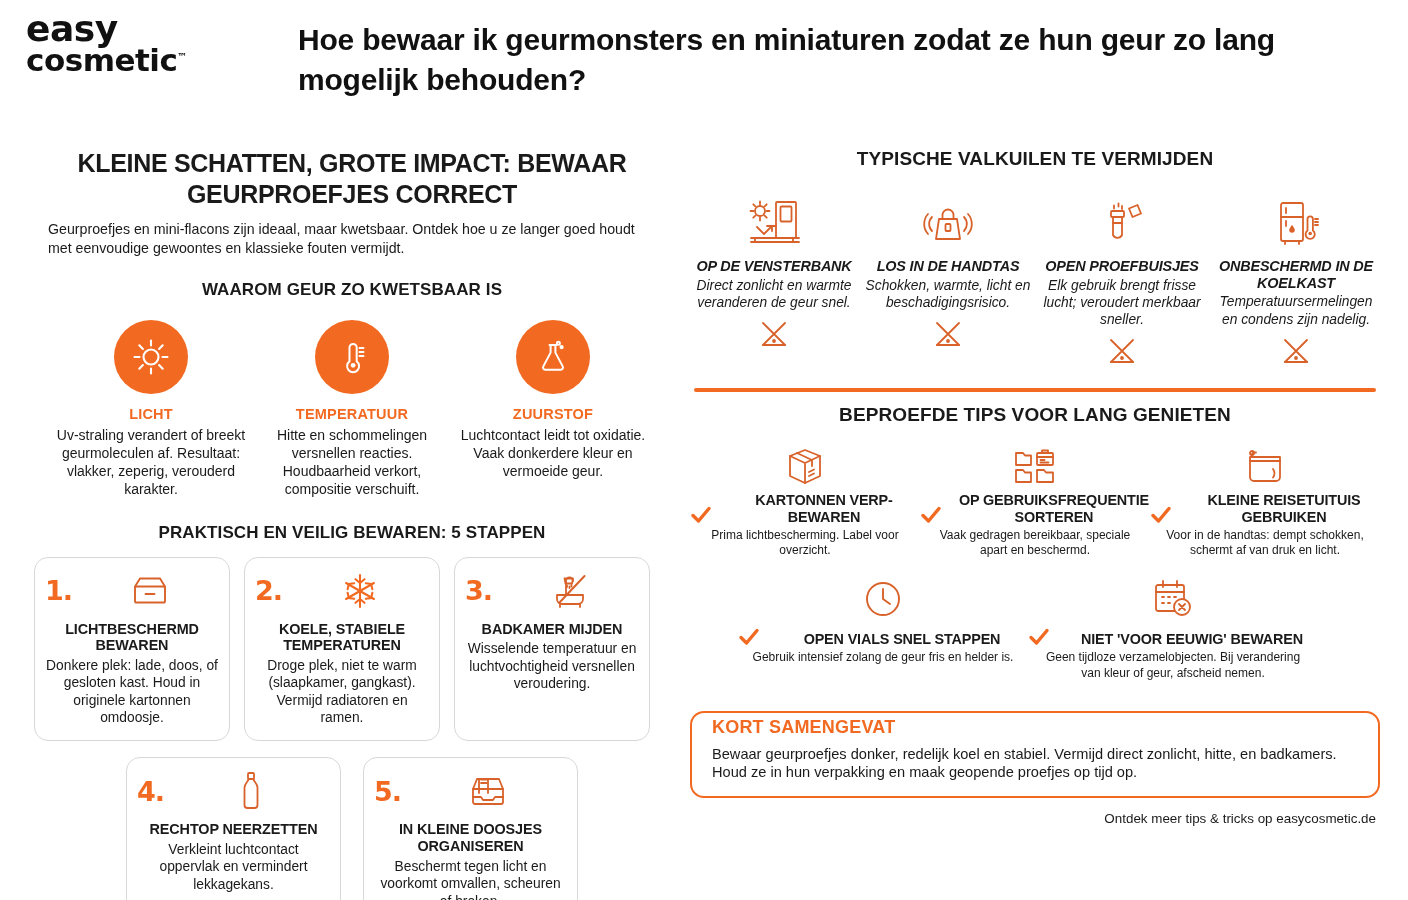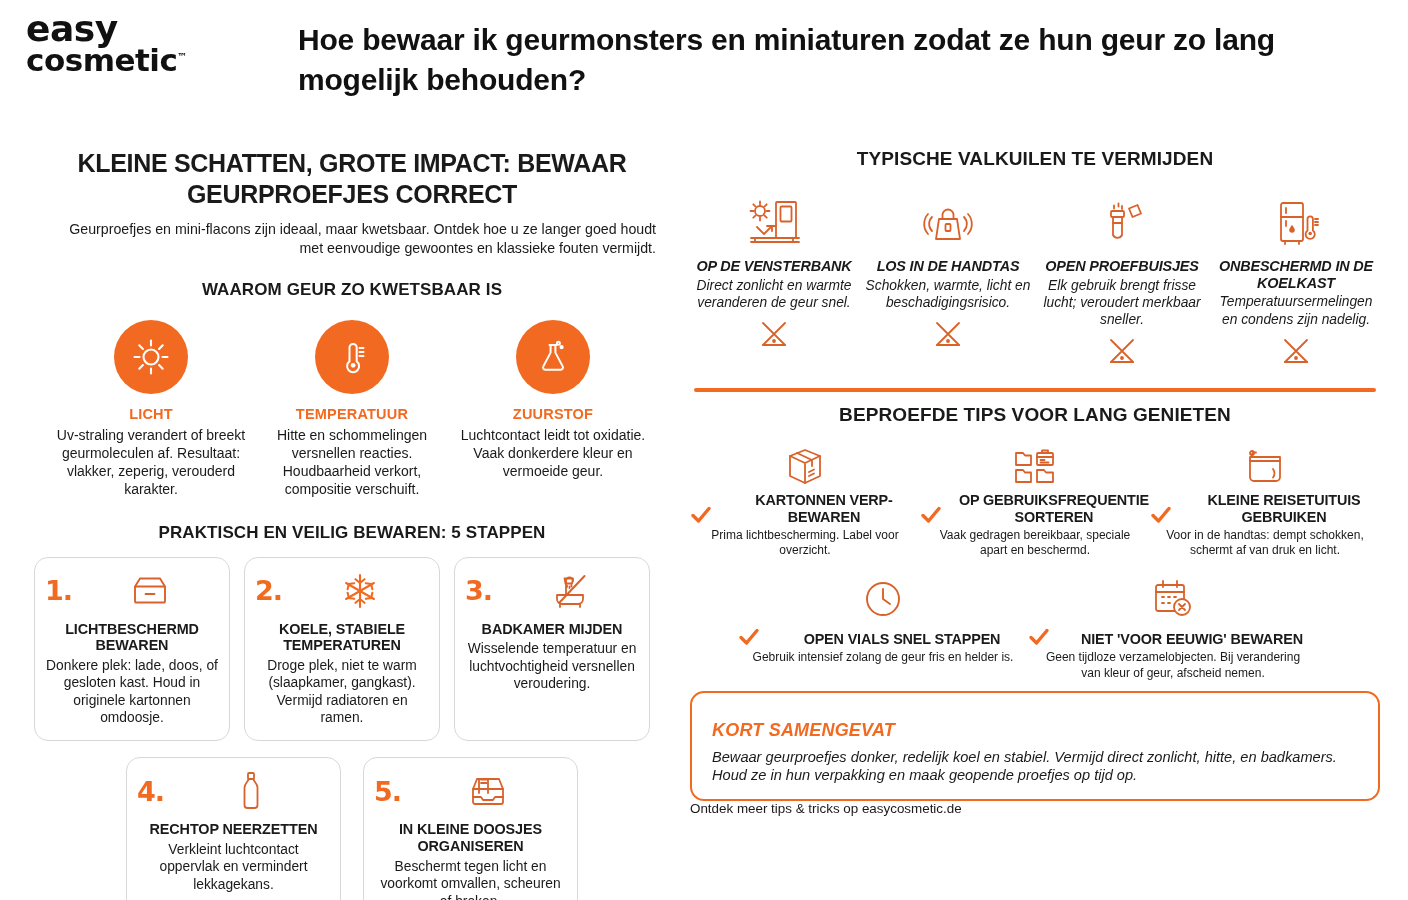--- a/index.html
+++ b/index.html
@@ -35,21 +35,21 @@
   
   .sec-title-big {
     text-align: center; font-size: 25px; font-weight: 700;
     line-height: 1.22; color: #1a1a1a; letter-spacing: -0.3px;
   }
   .sec-title {
     text-align: center; font-size: 17px; font-weight: 700;
     color: #1a1a1a; letter-spacing: 0.1px;
   }
   .intro {
-    text-align: right; font-size: 14.2px; line-height: 1.33;
+    text-align: left; font-size: 14.2px; line-height: 1.33;
     color: #1a1a1a; margin-top: 11px; padding: 0 14px;
   }
 
   
   .factors { display: flex; justify-content: space-between; margin-top: 20px; padding: 0 22px; }
   .factor { width: 190px; text-align: center; }
   .circle {
     width: 74px; height: 74px; border-radius: 50%;
     background: #F26A21; margin: 0 auto 12px;
     display: flex; align-items: center; justify-content: center;
@@ -108,28 +108,28 @@
     font-weight: 700; font-size: 14.4px; line-height: 1.16;
     letter-spacing: -0.15px; text-align: center; flex: 1;
   }
   .tip-desc { font-size: 12px; line-height: 1.26; text-align: center; margin-top: 3px; padding: 0 8px; }
   .tips-row2 { display: flex; margin-top: 16px; padding-left: 48px; }
   .tips-row2 .tip { width: 290px; }
 
   
   .summary {
     border: 2.6px solid #F26A21; border-radius: 14px;
-    margin-top: 10px; padding: 27px 20px 14px; font-style: italic;
+    margin-top: 30px; padding: 4px 20px 14px;
   }
   .summary-title {
     color: #F26A21; font-weight: 700; font-size: 18px; letter-spacing: 0.2px;
   }
   .summary-text { font-size: 14.6px; line-height: 1.28; margin-top: 7px; }
   .footer-note {
-    font-size: 13.4px; padding-right: 4px; color: #1a1a1a;
+    text-align: right; font-size: 13.4px; margin-top: 13px; padding-right: 4px; color: #1a1a1a;
   }
   svg { display: block; }
 </style>
 </head>
 <body>
 
 <div class="page">
 
   <div class="header">
     <div class="logo">

